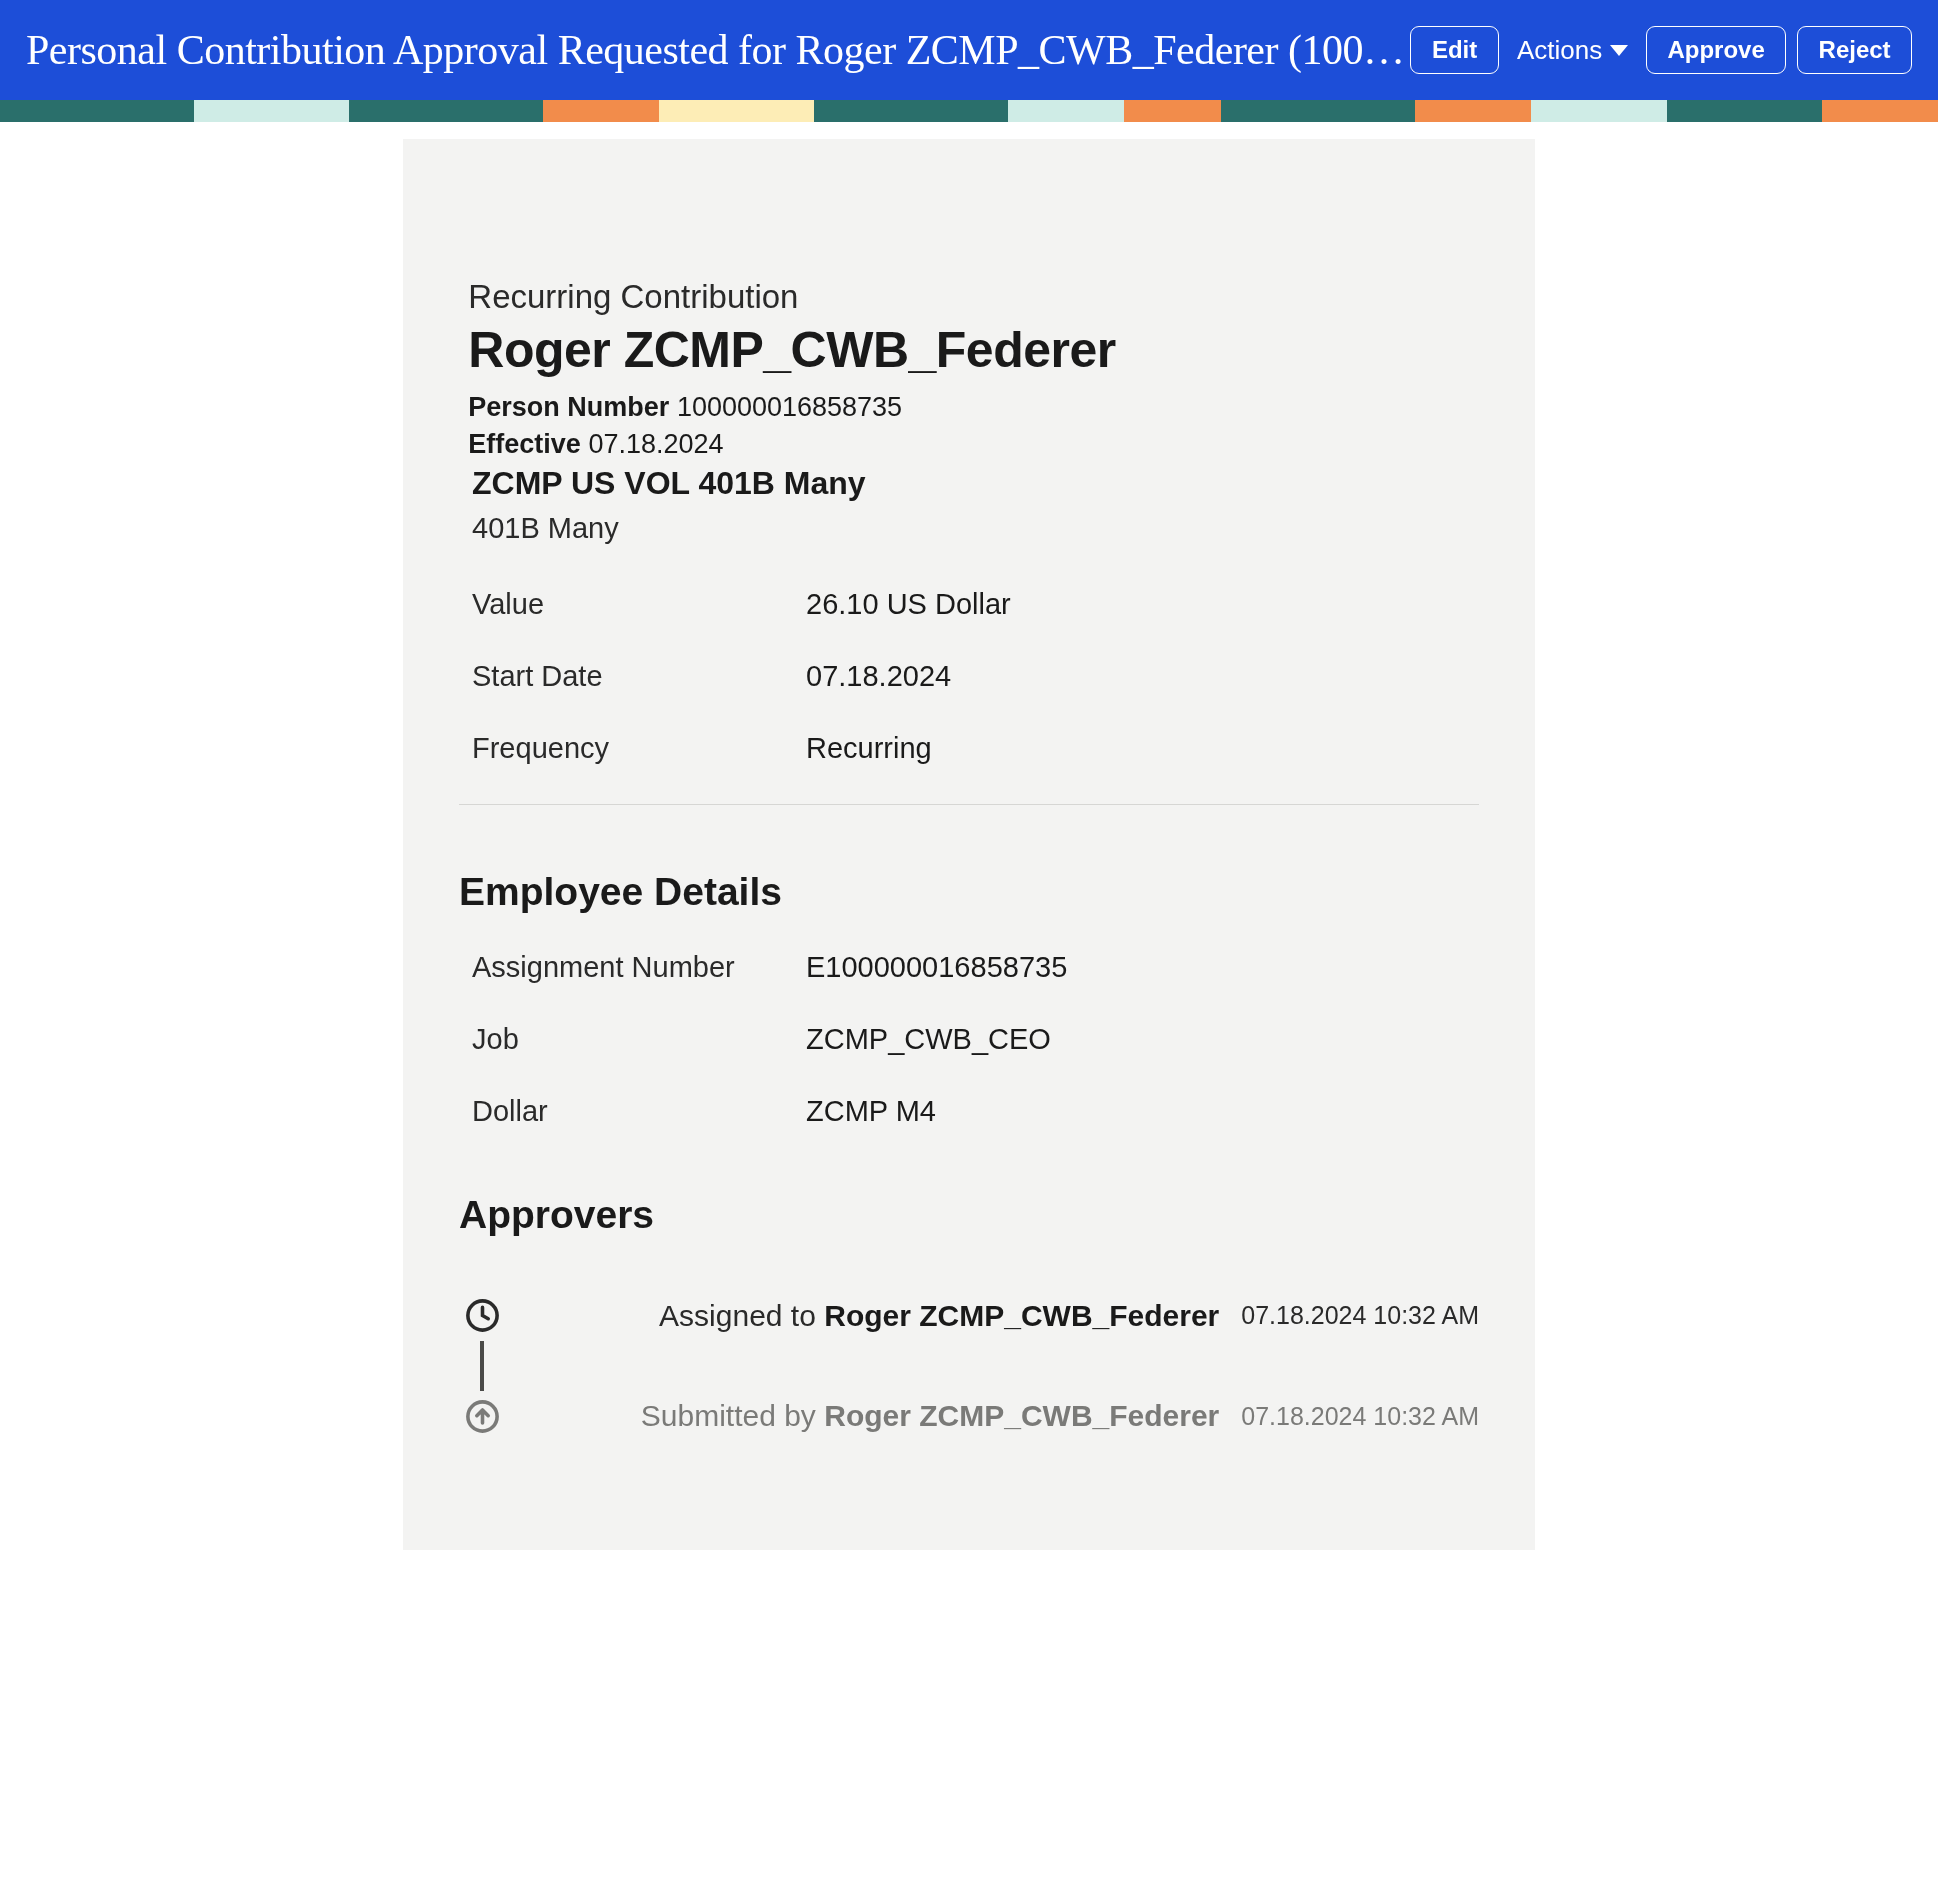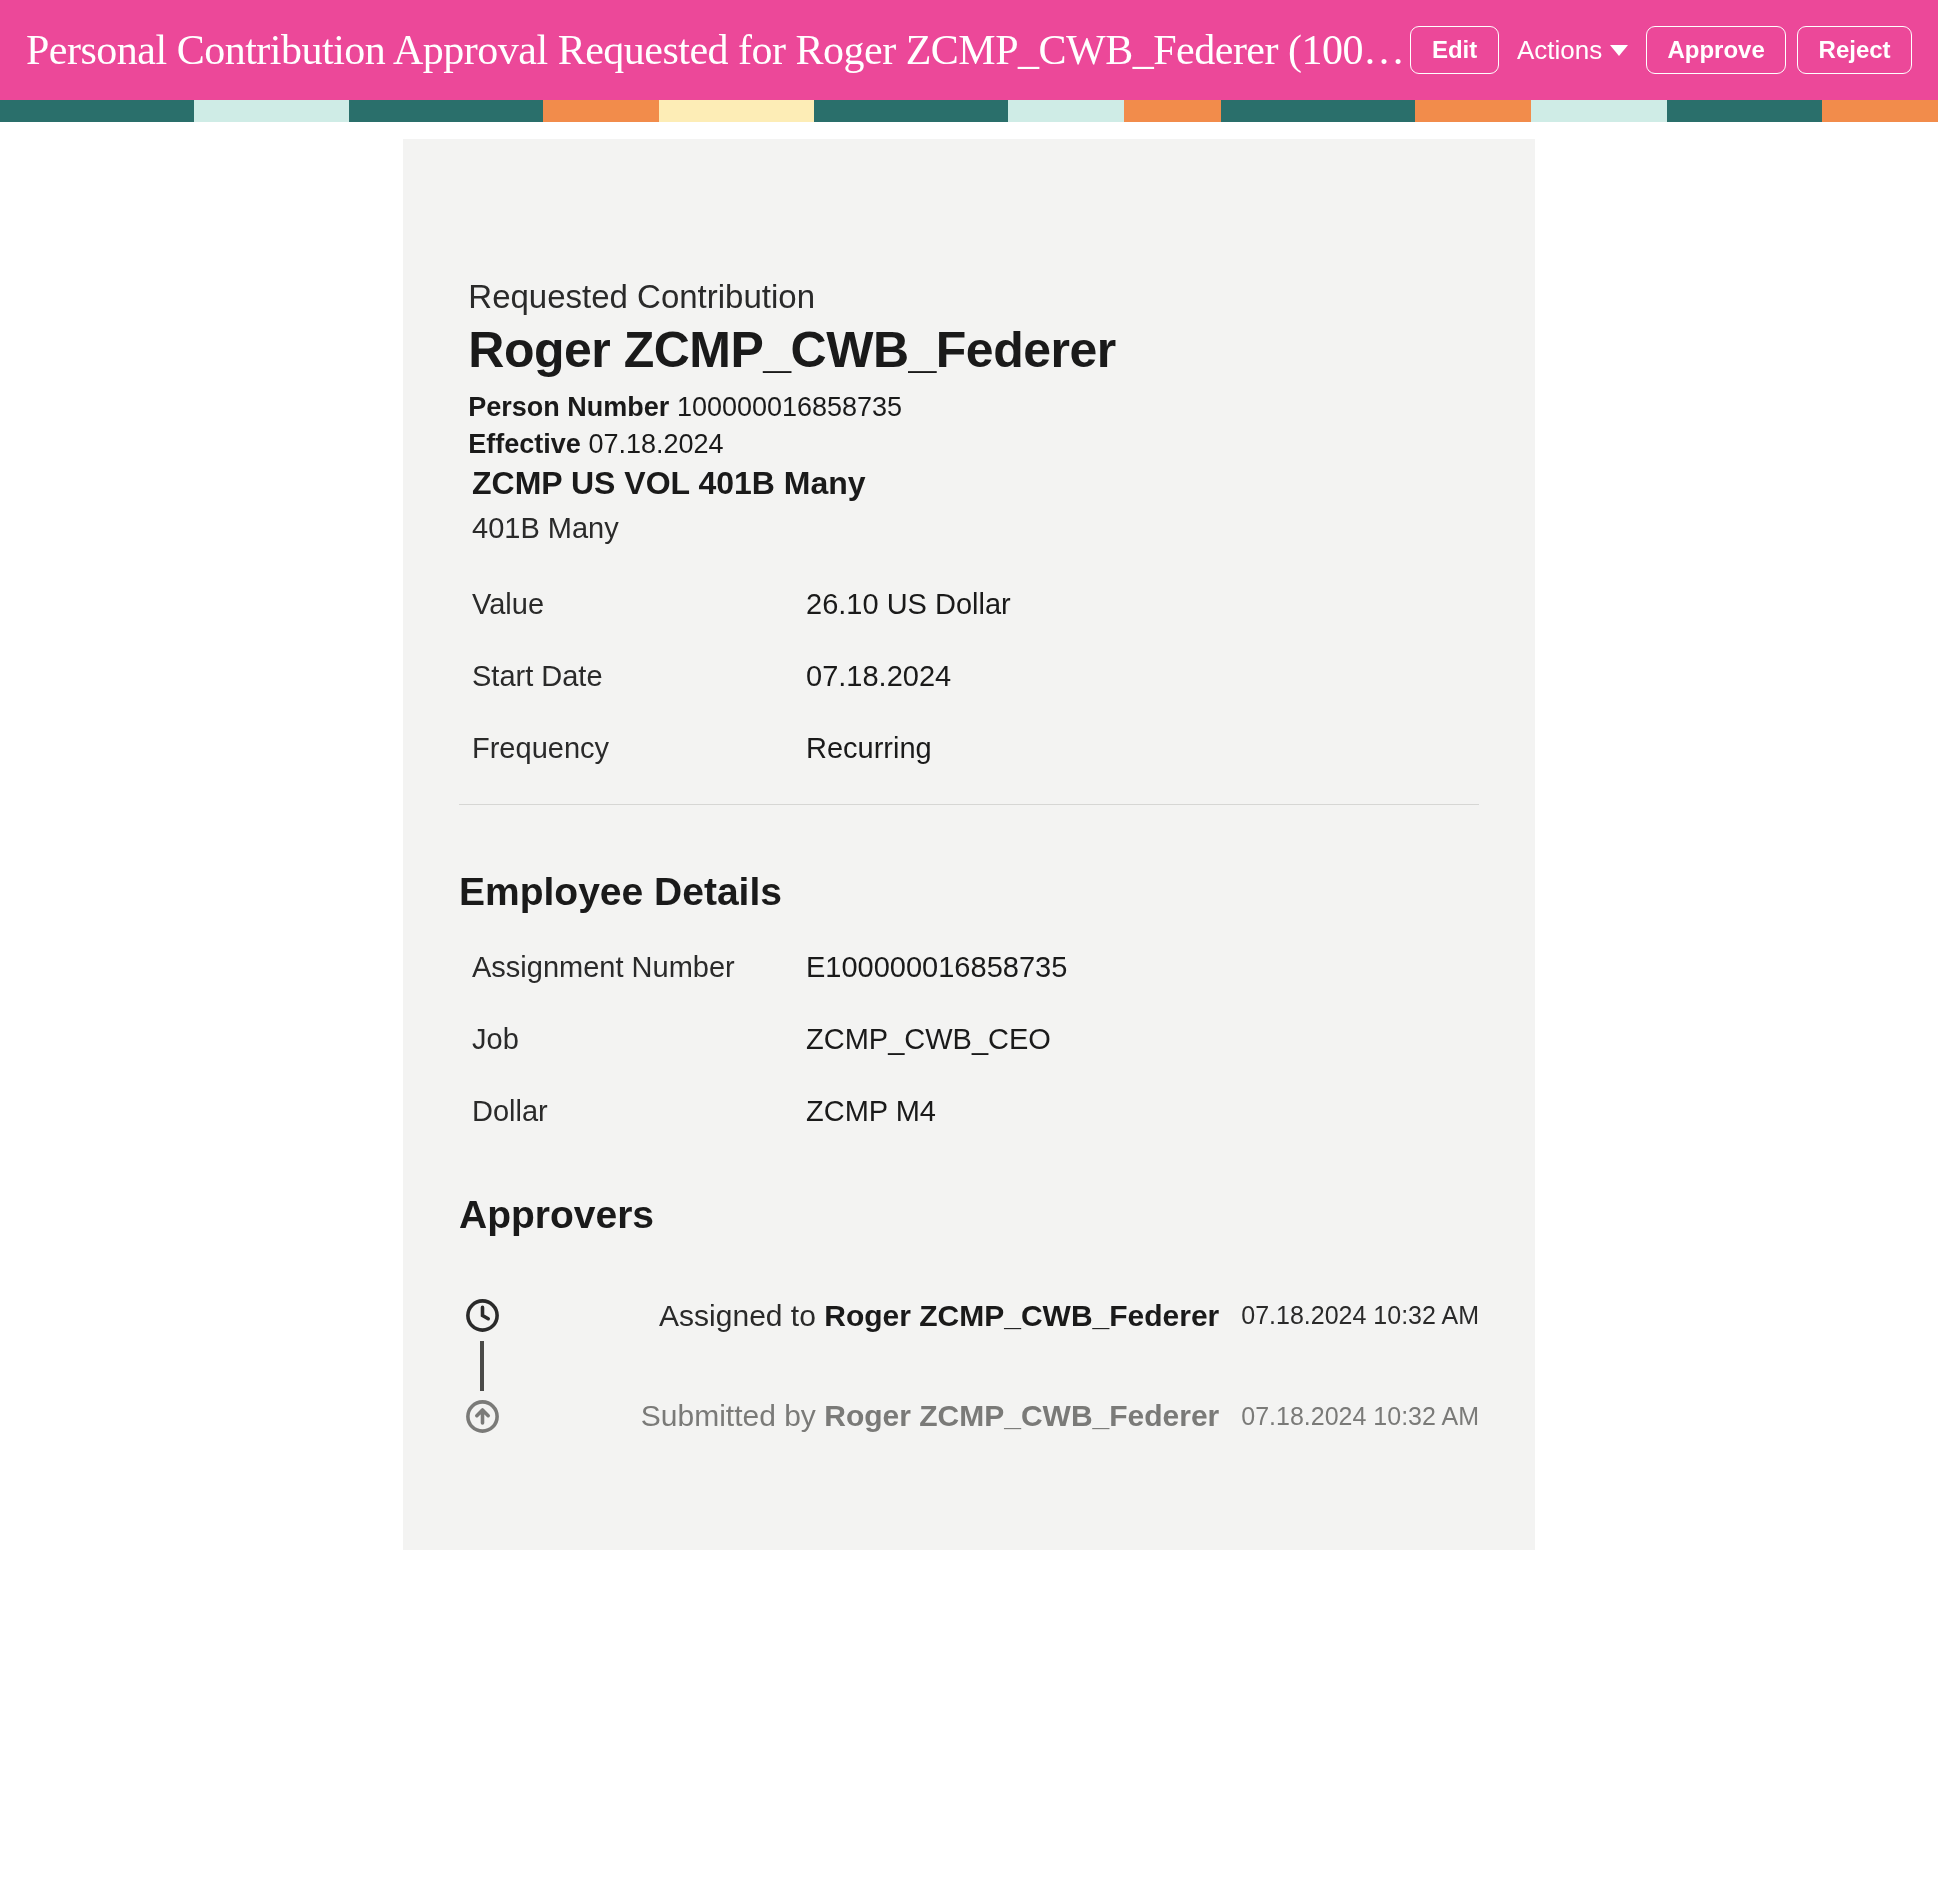--- a/index.html
+++ b/index.html
@@ -3,21 +3,21 @@
 <meta charset="utf-8">
 <style>
   * { box-sizing: border-box; margin: 0; padding: 0; }
   html, body { width: 100%; }
   body {
     font-family: -apple-system, BlinkMacSystemFont, "Segoe UI", Helvetica, Arial, sans-serif;
     background: #fff;
     color: #1a1a1a;
   }
   .topbar {
-    background: #ec4899;
+    background: #1d4ed8;
     color: #fff;
     display: flex;
     align-items: center;
     justify-content: space-between;
     padding: 13px 26px 13px 26px;
     min-height: 100px;
   }
   .topbar-title {
     font-family: Georgia, "Times New Roman", serif;
     font-size: 42px;
@@ -205,21 +205,21 @@
     <button class="btn">Approve</button>
     <button class="btn">Reject</button>
   </div>
 </div>
 
 <div class="banner-strip"></div>
 
 <div class="page">
   <div class="card">
 
-    <div class="subhead">Requested Contribution</div>
+    <div class="subhead">Recurring Contribution</div>
     <div class="person-name">Roger ZCMP_CWB_Federer</div>
     <div class="meta-line">
       <span class="lbl">Person Number</span>
       <span>100000016858735</span>
     </div>
     <div class="meta-line">
       <span class="lbl">Effective</span>
       <span>07.18.2024</span>
     </div>
 

